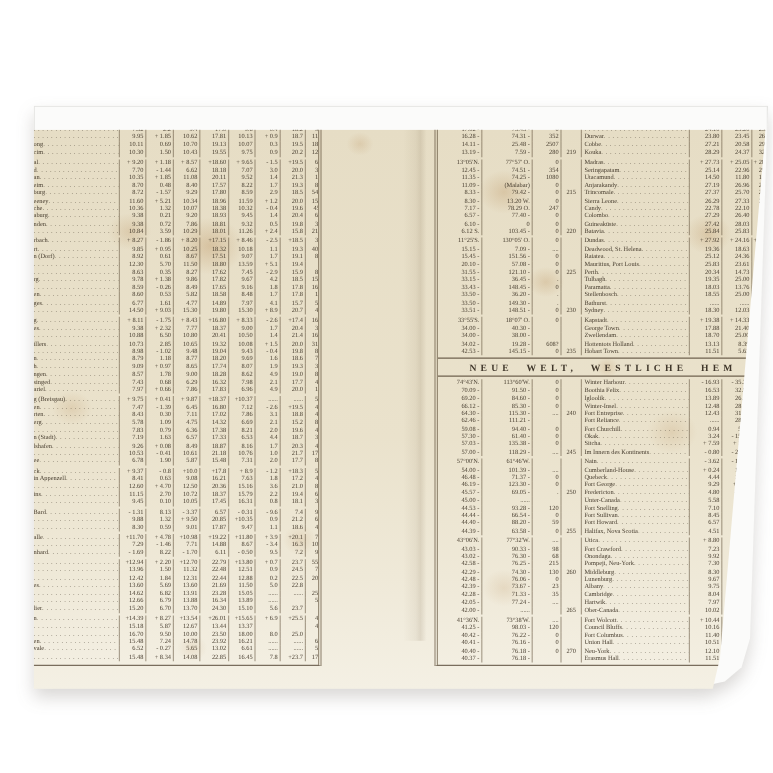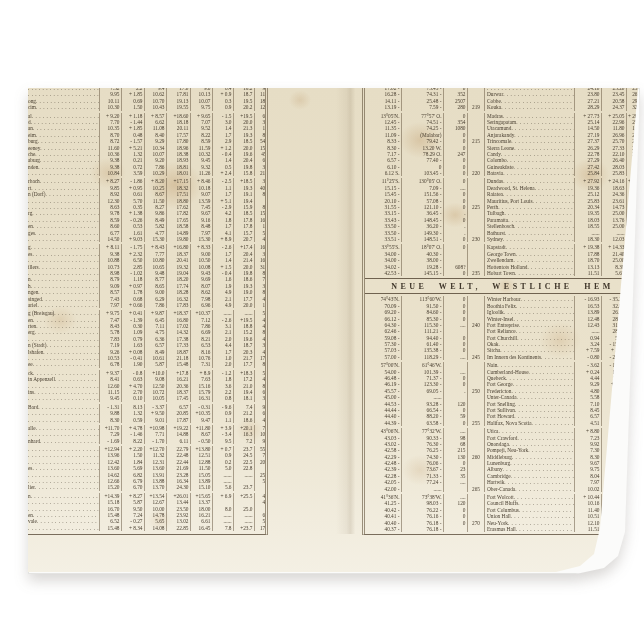--- a/index.html
+++ b/index.html
@@ -16,21 +16,21 @@
       radial-gradient(28px 24px at 562px 87px, rgba(166,112,48,.22), rgba(166,112,48,0) 70%),
       radial-gradient(22px 18px at 427px 127px,rgba(166,112,48,.20), rgba(166,112,48,0) 70%),
       radial-gradient(16px 14px at 272px 12px, rgba(166,112,48,.16), rgba(166,112,48,0) 70%),
       radial-gradient(30px 26px at 532px 252px,rgba(166,112,48,.16), rgba(166,112,48,0) 70%),
       radial-gradient(26px 22px at 392px 382px,rgba(166,112,48,.14), rgba(166,112,48,0) 70%),
       radial-gradient(20px 18px at 222px 342px,rgba(166,112,48,.14), rgba(166,112,48,0) 70%),
       radial-gradient(24px 20px at 32px 232px, rgba(166,112,48,.16), rgba(166,112,48,0) 70%),
       radial-gradient(18px 16px at 132px 432px,rgba(166,112,48,.12), rgba(166,112,48,0) 70%),
       radial-gradient(14px 12px at 478px 198px,rgba(166,112,48,.18), rgba(166,112,48,0) 70%),
       linear-gradient(180deg,#e6ddc5 0%,#eae2cc 55%,#efe9d8 80%,#f4f0e4 100%);
-    clip-path:polygon(0 0,610px 0,572px 440px,566px 466px,552px 478px,528px 484px,0 484px);}
+    clip-path:polygon(0 0,610px 0,572px 440px,566px 466px,552px 478px,528px 484px,0 484px);margin-top:20px;}
   .fold-line{position:absolute;left:308px;top:0;bottom:40px;width:26px;pointer-events:none;
     background:linear-gradient(90deg,rgba(120,100,70,0) 0%,rgba(120,100,70,.08) 40%,rgba(120,100,70,.16) 55%,rgba(120,100,70,0) 75%);}
   
   .lt,.rt{position:absolute;top:-3px;height:450px;color:#473d2f;overflow:hidden;box-sizing:border-box;
     border-bottom:1px solid rgba(80,66,48,.75);}
   .lt{left:0;width:240px;border-right:3px double rgba(95,80,58,.6);}
   .rt{left:334px;width:278px;border-left:3px double rgba(95,80,58,.6);}
   .r{display:flex;height:6.4px;font-size:5.3px;line-height:6.4px;white-space:nowrap;}
   .r.g{margin-top:2px;}
   .cv{flex:none;box-sizing:border-box;border-left:1px solid rgba(95,80,58,.5);text-align:right;padding-right:1.5px;overflow:hidden;}

